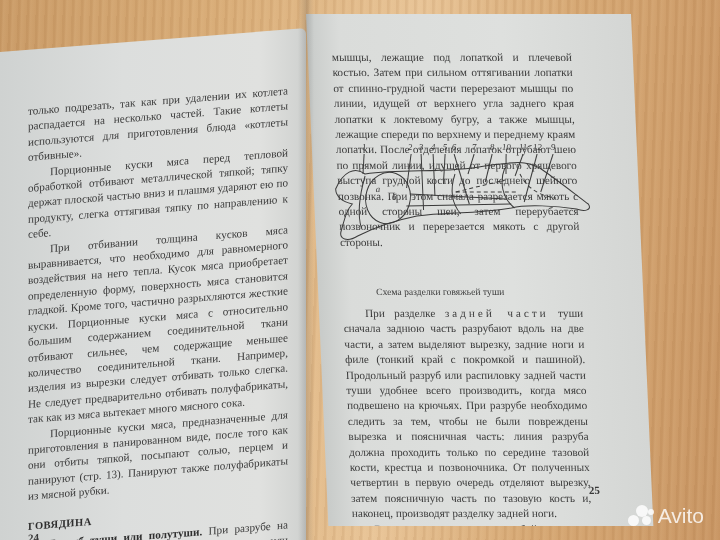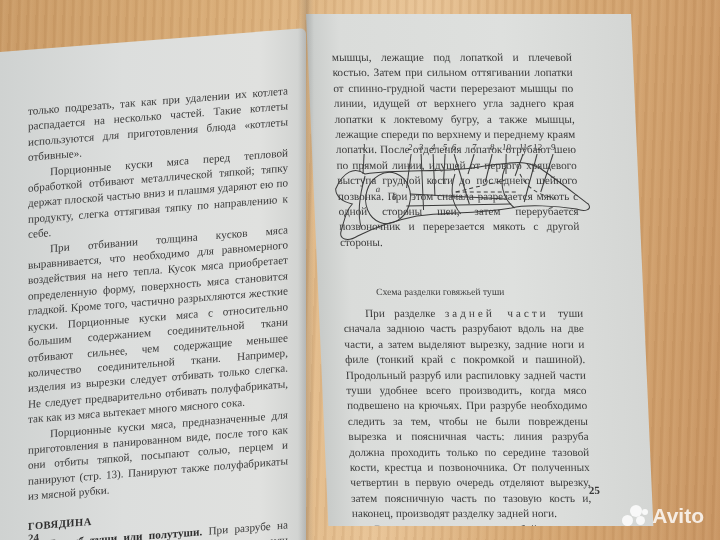--- a/index.html
+++ b/index.html
@@ -54,21 +54,21 @@
     .diagram {
       position: absolute; left: 12px; top: 140px; width: 270px; height: 130px;
     }
     .diagram svg { width: 100%; height: 100%; }
     .caption { position: absolute; left: 58px; top: 272px; font-size: 9.6px; color: #3b3b3b; }
     .watermark {
       position: absolute; right: 16px; bottom: 12px;
       display: flex; align-items: center; gap: 4px;
       color: rgba(255,255,255,0.82);
       font-family: "Liberation Sans", sans-serif;
-      font-weight: bold; font-size: 21px;
+      font-weight: normal; font-size: 21px;
     }
     .dots { position: relative; width: 26px; height: 22px; }
     .dots span { position: absolute; border-radius: 50%; background: rgba(255,255,255,0.82); }
   </style>
 </head>
 <body>
 
 <div class="wood-grain"></div>
 
 <div class="page page-left">

